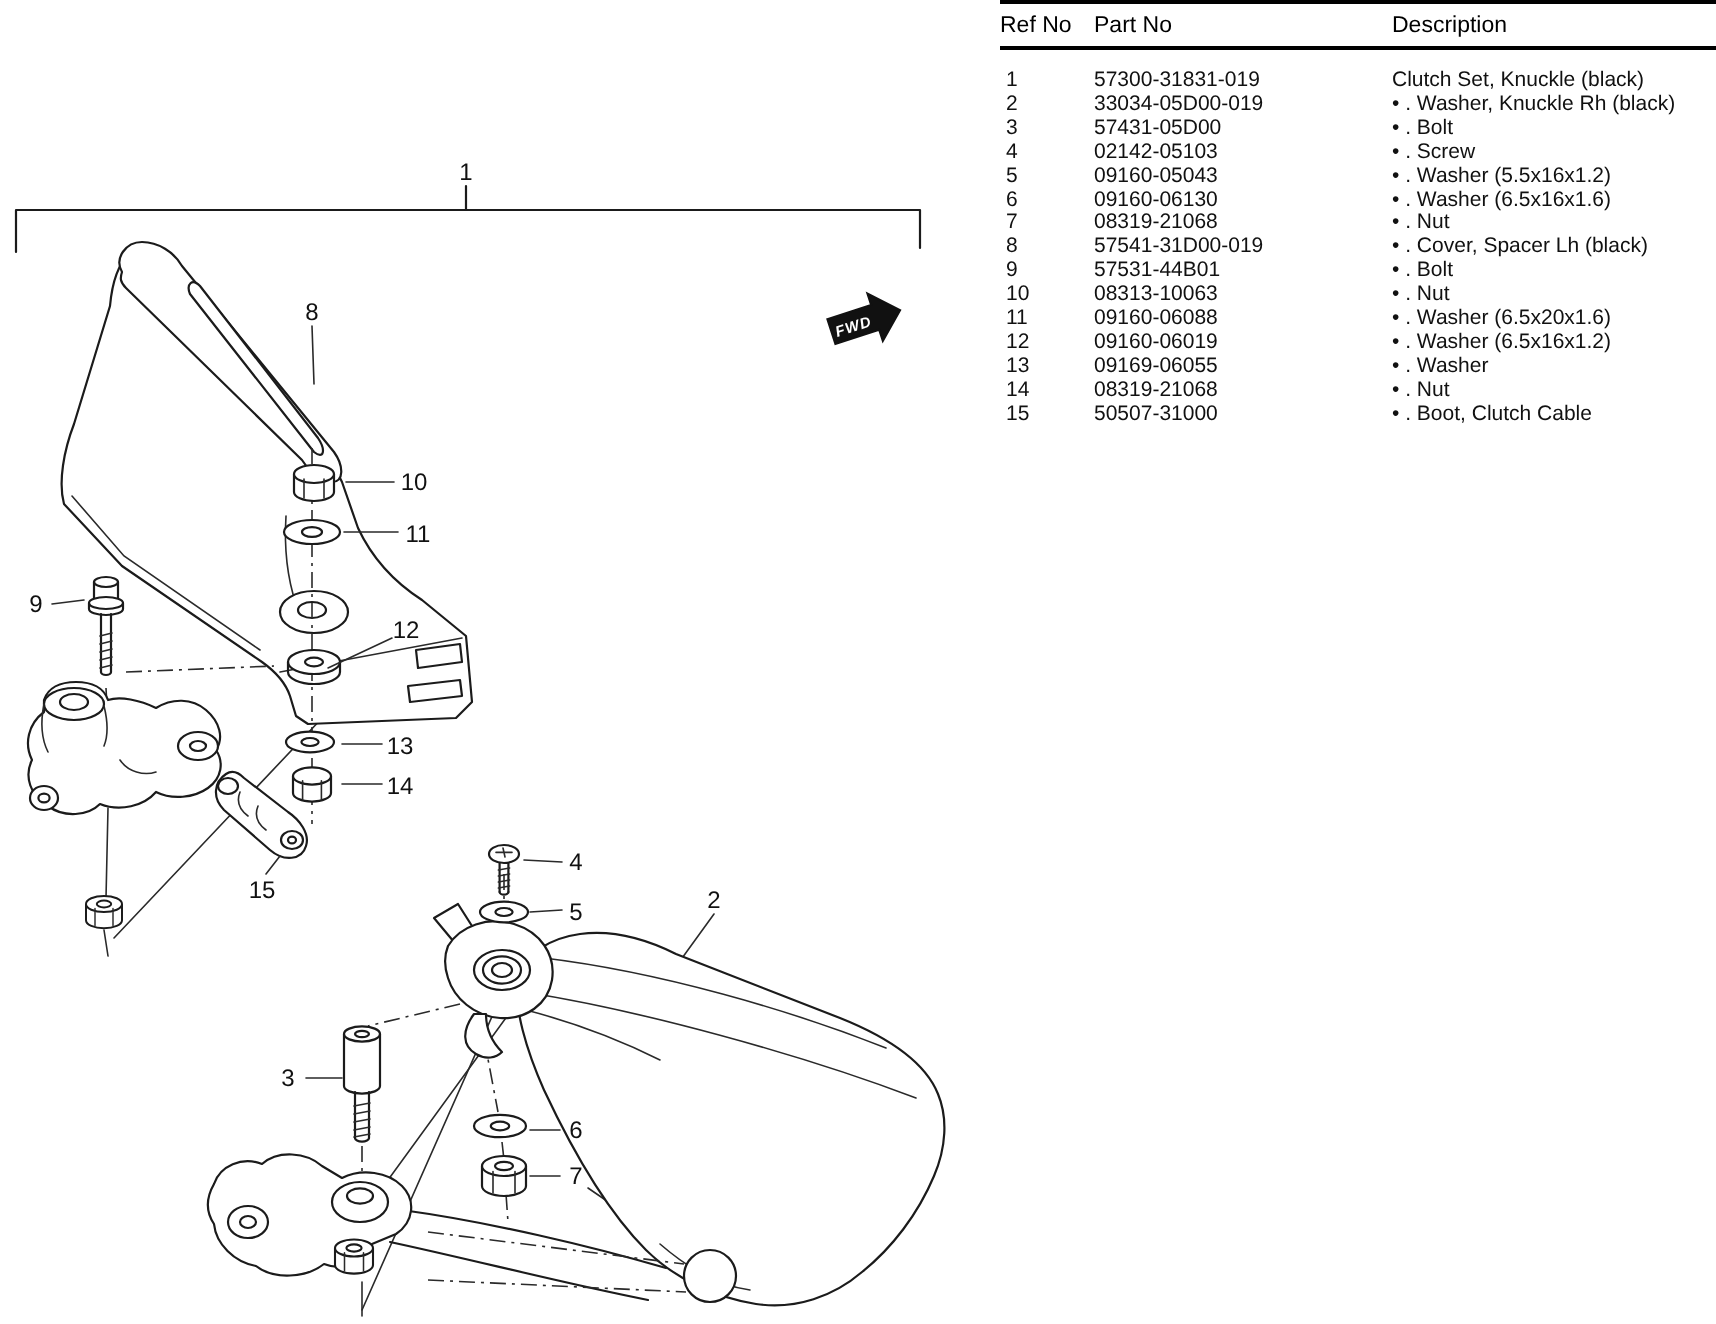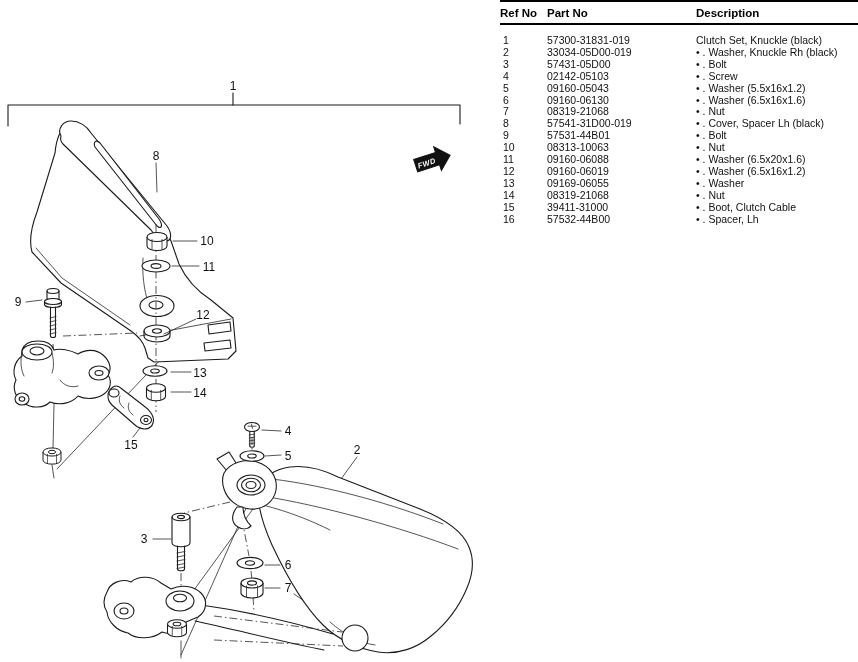--- a/index.html
+++ b/index.html
@@ -11,21 +11,21 @@
   svg .outline { fill:none; stroke:#1b1b1b; stroke-width:1.1; stroke-linecap:round; stroke-linejoin:round; }
   svg .solidw  { fill:#ffffff; stroke:#1b1b1b; stroke-width:1.1; stroke-linejoin:round; }
   svg .thin    { fill:none; stroke:#2a2a2a; stroke-width:0.8; stroke-linecap:round; }
   svg .cline   { fill:none; stroke:#2a2a2a; stroke-width:0.8; stroke-dasharray:8 3 1.5 3; }
   svg text.callout { font:12px "Liberation Sans", sans-serif; fill:#111; text-anchor:middle; }
   svg text.fwd { font:italic bold 7.5px "Liberation Sans", sans-serif; fill:#ffffff; letter-spacing:.5px; }
 
   .table-panel { position:absolute; left:500px; top:0; width:358px; }
   table.parts { border-collapse:collapse; width:100%; border-top:2px solid #000; }
   table.parts th {
-    text-align:left; font-size:11.5px; font-weight:bold; color:#000;
+    text-align:left; font-size:11.5px; font-weight:normal; color:#000;
     padding:5px 0 4px 0; border-bottom:2px solid #000;
   }
   th.col-ref { width:47px; padding-left:3px; }
   th.col-part { width:149px; }
   table.parts td { font-size:10.5px; line-height:11.9px; padding:0; vertical-align:top; white-space:nowrap; }
   table.parts td.ref { padding-left:3px; }
   table.parts tbody tr:first-child td { padding-top:10px; }
 </style>
 </head>
 <body>
@@ -320,25 +320,20 @@
             <td class="part">09169-06055</td>
             <td class="desc">• . Washer</td>
           </tr>
           <tr>
             <td class="ref">14</td>
             <td class="part">08319-21068</td>
             <td class="desc">• . Nut</td>
           </tr>
           <tr>
             <td class="ref">15</td>
-            <td class="part">39411-31000</td>
+            <td class="part">50507-31000</td>
             <td class="desc">• . Boot, Clutch Cable</td>
-          </tr>
-          <tr>
-            <td class="ref">16</td>
-            <td class="part">57532-44B00</td>
-            <td class="desc">• . Spacer, Lh</td>
           </tr>
         </tbody>
     </table>
   </div>
 
 </div>
 
 </body></html>

